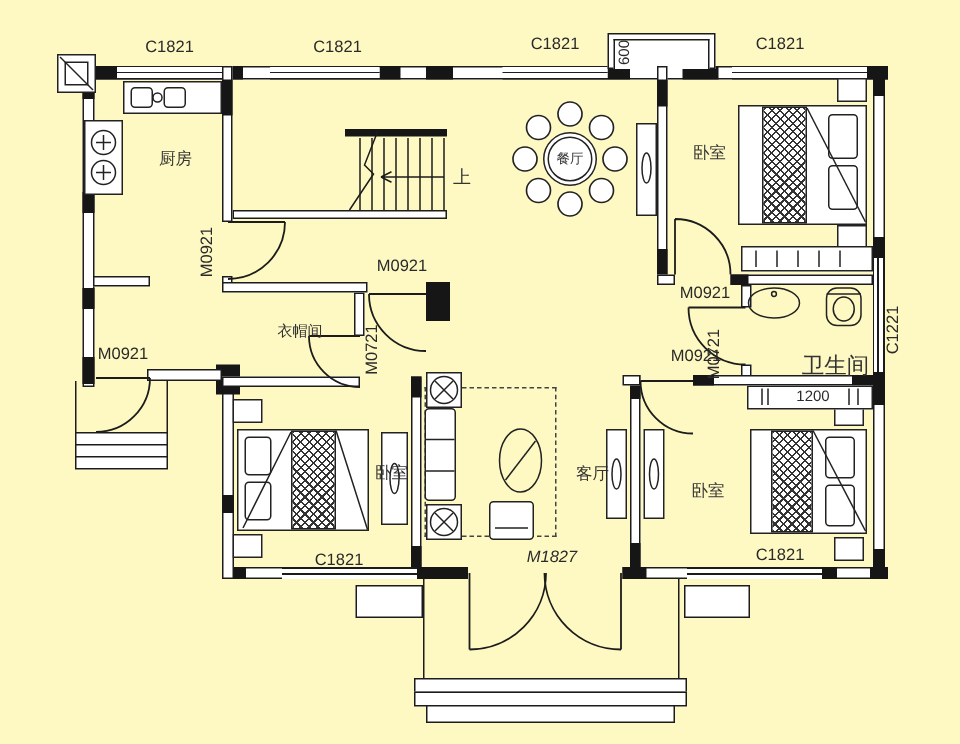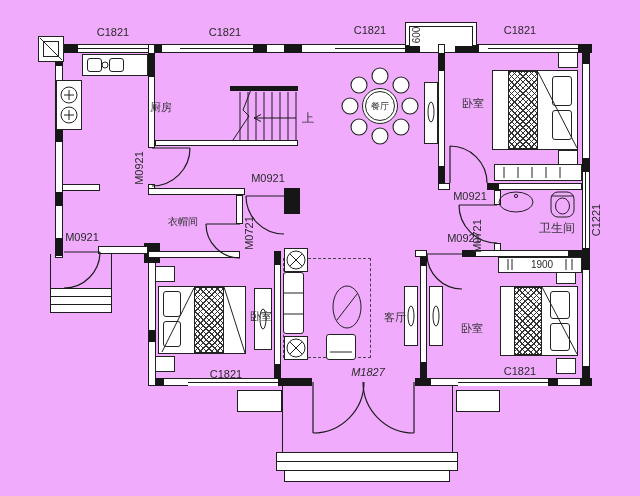--- a/index.html
+++ b/index.html
@@ -1,17 +1,17 @@
 <!DOCTYPE html>
 <html><head>
 <meta charset="utf-8">
 <style>
   html,body{margin:0;padding:0;}
   body{width:640px;height:496px;background:#fff;font-family:"Liberation Sans",sans-serif;}
-  .plan{position:relative;width:640px;height:496px;background:#f0abfc;overflow:hidden;}
+  .plan{position:relative;width:640px;height:496px;background:#fef9c3;overflow:hidden;}
   .b{position:absolute;background:#161616;}
   .w{position:absolute;background:#fff;border:1px solid #1c1c1c;box-sizing:border-box;}
   .ln{position:absolute;background:#1c1c1c;}
   .win-h{position:absolute;height:9px;background:linear-gradient(#1c1c1c 0 1px,#fff 1px 4px,#1c1c1c 4px 5px,#fff 5px 8px,#1c1c1c 8px 9px);}
   .win-v{position:absolute;width:8px;background:linear-gradient(90deg,#1c1c1c 0 1px,#fff 1px 3px,#1c1c1c 3px 4px,#fff 4px 7px,#1c1c1c 7px 8px);}
   .fur{position:absolute;background:#fff;border:1px solid #222;box-sizing:border-box;}
   .rnd{border-radius:3px;}
   .hatch{position:absolute;border:1px solid #222;box-sizing:border-box;background:
     repeating-linear-gradient(45deg,#333 0 1px,transparent 1px 4px),
     repeating-linear-gradient(-45deg,#333 0 1px,transparent 1px 4px);}
@@ -250,25 +250,25 @@
   <div class="lb" style="left:520px;top:371px;">C1821</div>
   <div class="lbv" style="left:596px;top:220px;">C1221</div>
 
   <div class="lbv" style="left:139px;top:168px;">M0921</div>
   <div class="lb" style="left:268px;top:178px;">M0921</div>
   <div class="lb" style="left:82px;top:237px;">M0921</div>
   <div class="lb" style="left:470px;top:196px;">M0921</div>
   <div class="lbv" style="left:477px;top:236px;">M0721</div>
   <div class="lb" style="left:464px;top:238px;">M0921</div>
   <div class="lbv" style="left:249px;top:233px;">M0721</div>
-  <div class="lb" style="left:542px;top:265px;font-size:10px;">1900</div>
-
-  <div class="lb cn" style="left:117px;top:107px;margin-left:44px;">厨房</div>
+  <div class="lb" style="left:542px;top:265px;font-size:10px;">1200</div>
+
+  <div class="lb cn" style="left:117px;top:107px;">厨房</div>
   <div class="lb cn" style="left:380px;top:106px;font-size:9px;">餐厅</div>
   <div class="lb cn" style="left:473px;top:103px;">卧室</div>
-  <div class="lb cn" style="left:183px;top:222px;font-size:10px;">衣帽间</div>
-  <div class="lb cn" style="left:557px;top:228px;font-size:12px;">卫生间</div>
+  <div class="lb cn" style="left:200px;top:222px;font-size:10px;">衣帽间</div>
+  <div class="lb cn" style="left:557px;top:244px;font-size:15px;">卫生间</div>
   <div class="lb cn" style="left:261px;top:316px;">卧室</div>
   <div class="lb cn" style="left:395px;top:317px;">客厅</div>
   <div class="lb cn" style="left:472px;top:328px;">卧室</div>
   <div class="lb cn" style="left:308px;top:118px;font-size:12px;">上</div>
 
 </div>
 
 </body></html>

